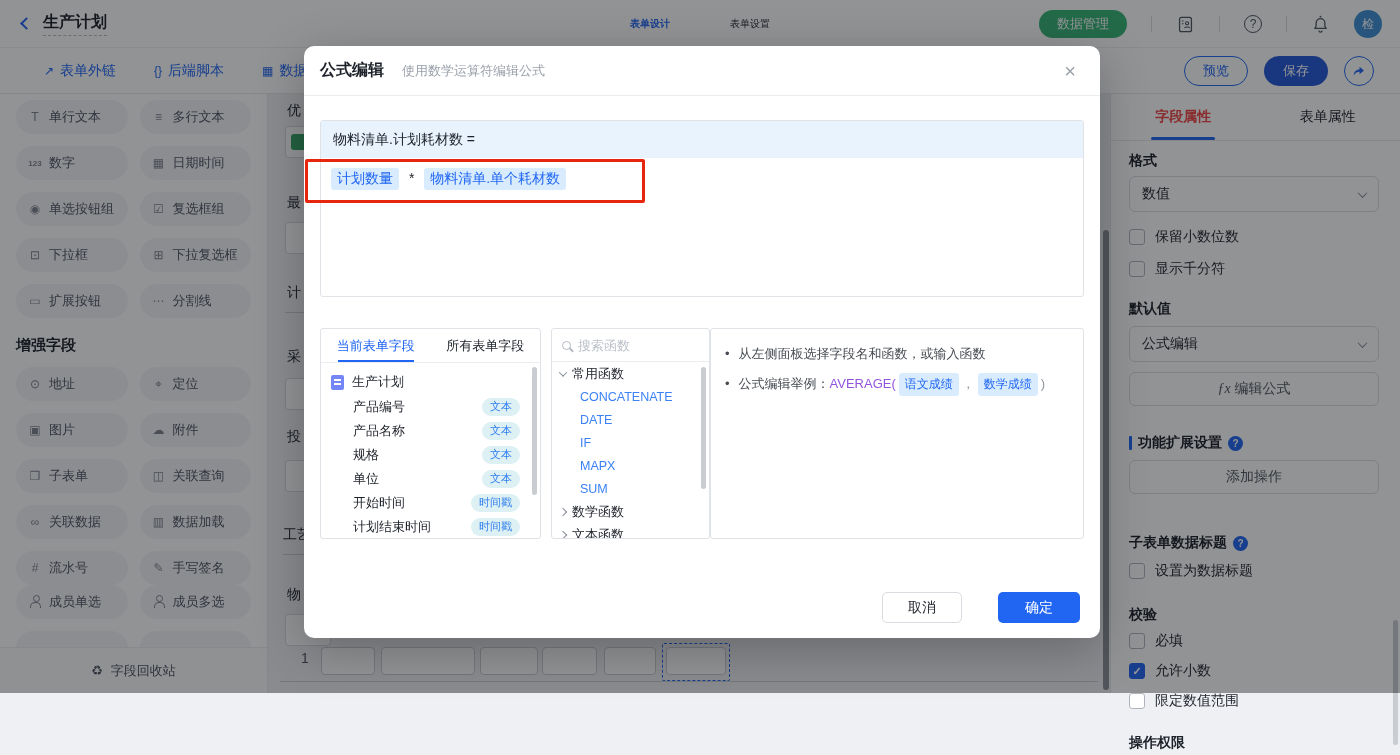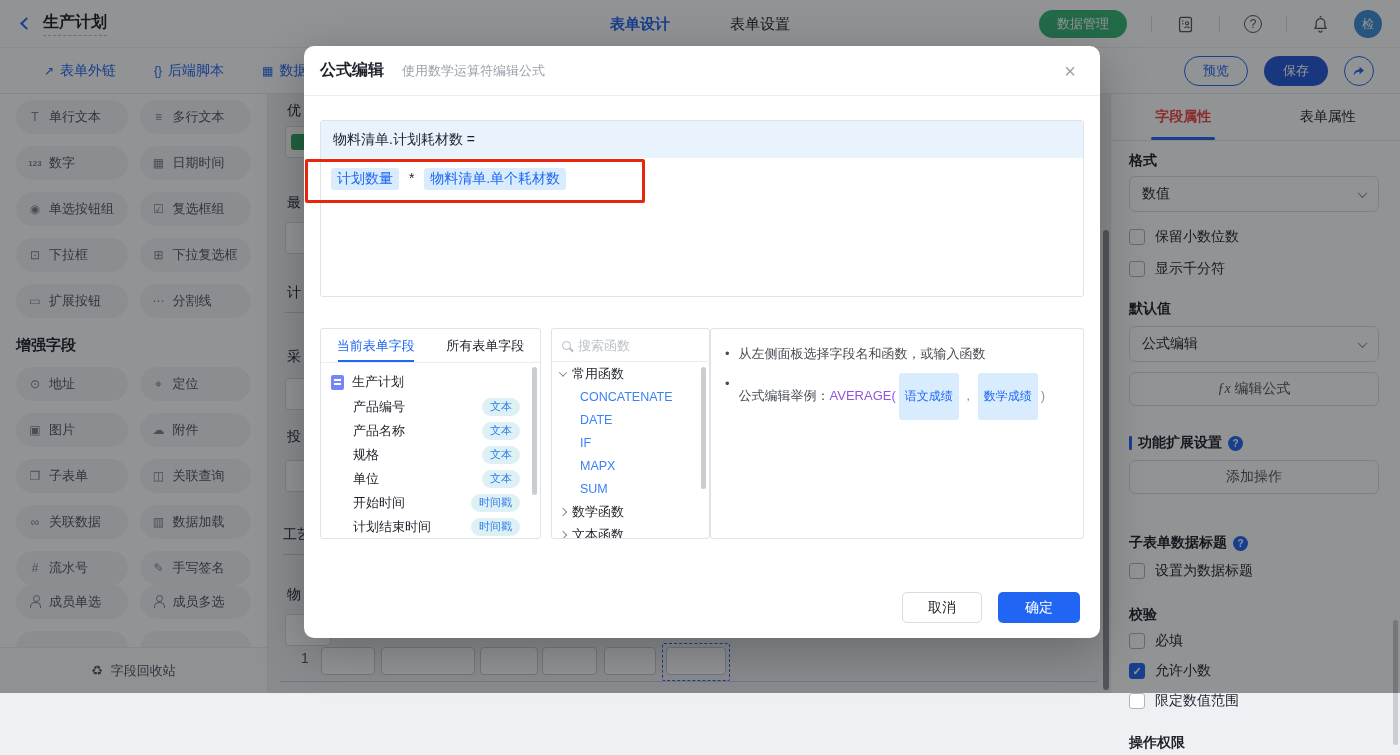--- a/index.html
+++ b/index.html
@@ -10,21 +10,21 @@
   
   .topbar { position:absolute; top:0; left:0; right:0; height:48px; background:#fff;
     border-bottom:1px solid #eef0f2; display:flex; align-items:center; z-index:1; }
   .back-wrap { display:flex; align-items:center; margin-left:22px; cursor:pointer; }
   .chev-left { width:9px; height:9px; border-left:2px solid #2066f2; border-bottom:2px solid #2066f2;
     transform:rotate(45deg); display:inline-block; }
   .app-title { font-size:16px; font-weight:bold; margin-left:12px; padding-bottom:2px;
     border-bottom:1px dashed #b9bdc4; }
   .top-tabs { position:absolute; left:0; right:0; top:0; height:48px; display:flex;
     justify-content:center; align-items:center; gap:60px; pointer-events:none; }
-  .top-tab { font-size:15px; color:#1d2129; pointer-events:auto; cursor:pointer; }
+  .top-tab { font-size:10px; color:#1d2129; pointer-events:auto; cursor:pointer; }
   .top-tab.active { color:#2066f2; font-weight:bold; }
   .top-right { position:absolute; right:18px; top:0; height:48px; display:flex; align-items:center; gap:24px; }
   .data-manage { height:28px; padding:0 18px; border-radius:15px; background:#35b575; color:#fff;
     font-size:13px; display:flex; align-items:center; border:none; cursor:pointer; }
   .vdiv { width:1px; height:16px; background:#d9dce0; }
   .top-ic { color:#4e5461; display:flex; align-items:center; cursor:pointer; }
   .help-circ { width:18px; height:18px; border:1.5px solid #4e5461; border-radius:50%;
     font-size:12px; display:flex; align-items:center; justify-content:center; }
   .avatar { width:28px; height:28px; border-radius:50%; background:#3d8fd4; color:#fff;
     font-size:12px; display:flex; align-items:center; justify-content:center; cursor:pointer; }
@@ -153,27 +153,27 @@
   .fn-search input::placeholder { color:#bcc1c9; }
   .fn-group { display:flex; align-items:center; gap:6px; height:23px; padding-left:8px; font-size:13px;
     cursor:pointer; }
   .fn-group .chev { width:6px; height:6px; }
   .fn-item { height:23px; display:flex; align-items:center; padding-left:28px; font-size:12.5px;
     color:#3b82f6; cursor:pointer; }
   .helpp { left:406px; width:374px; padding:14px 14px; }
   .tip { font-size:13px; color:#464b52; line-height:21px; display:flex; margin-bottom:9px; }
   .tip .dot { margin-right:9px; }
   .fn-purple { color:#9254de;margin-top:28px; }
-  .tip .chip { font-size:12px; padding:13px 6px; margin:0 3px; }
+  .tip .chip { font-size:12px; padding:1px 6px; margin:0 3px; }
   .gray { color:#8f959e; }
   .m-foot { position:absolute; bottom:15px; right:20px; display:flex; gap:16px; }
   .btn-cancel { width:80px; height:31px; border:1px solid #d9dce0; border-radius:5px; background:#fff;
     font-size:14px; color:#1d2129; cursor:pointer; }
   .btn-ok { width:82px; height:31px; border:none; border-radius:5px; background:#2066f2; color:#fff;
-    font-size:14px; cursor:pointer; }
+    font-size:14px; cursor:pointer;margin-left:20px; }
   .red-annot { position:absolute; left:305px; top:159px; width:340px; height:44px;
     border:3px solid #e8250d; border-radius:2px; z-index:40; pointer-events:none; }
   .vscroll { position:absolute; background:#c9cdd2; border-radius:3px; }
 </style>
 </head>
 <body>
 
 <div class="app">
 
   <header class="topbar">

